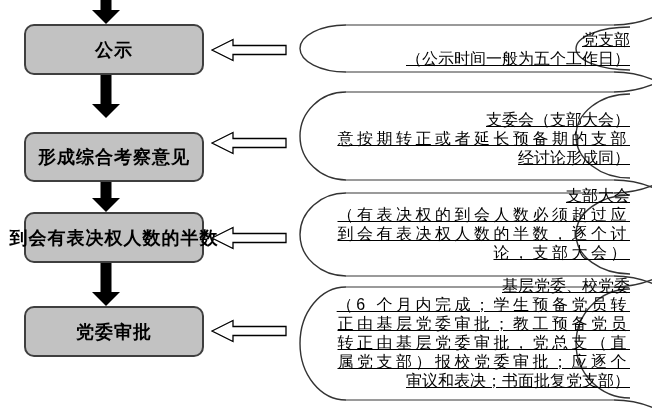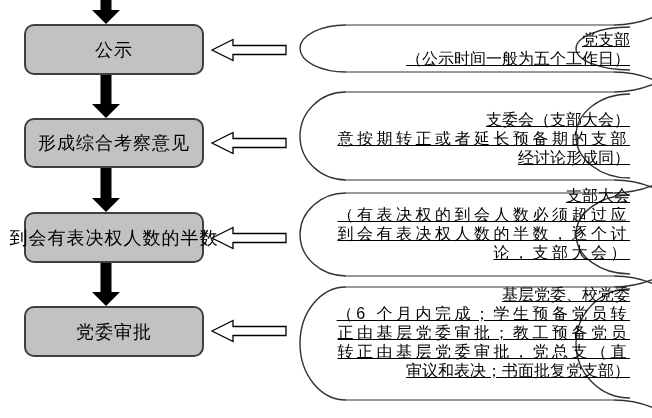--- a/index.html
+++ b/index.html
@@ -2,21 +2,21 @@
 <html><head>
 <meta charset="utf-8">
 <style>
   html,body{margin:0;padding:0;background:#fff;}
   #stage{position:relative;width:652px;height:418px;background:#ffffff;overflow:hidden;
          font-family:"Liberation Sans",sans-serif;color:#000;}
   
   .step{position:absolute;left:24px;width:180px;height:51px;background:#c2c2c2;
         border:2px solid #3f3f3f;border-radius:10px;box-sizing:border-box;
         display:flex;align-items:center;justify-content:center;}
-  .step .lbl{font-size:18px;font-weight:normal;letter-spacing:1px;white-space:nowrap;}
+  .step .lbl{font-size:18px;font-weight:bold;letter-spacing:1px;white-space:nowrap;}
   
   .varrow{position:absolute;left:92px;width:28px;}
   
   .harrow{position:absolute;left:211px;width:76px;height:24px;}
   
   .ann{position:absolute;left:296px;width:356px;}
   .ann svg.ann-shape{position:absolute;left:0;top:-8px;display:block;}
   .ann .ann-text{position:absolute;left:28px;width:306px;top:0;bottom:0;
                  display:flex;flex-direction:column;justify-content:center;}
   .ln{font-size:16px;line-height:19px;text-align:right;white-space:nowrap;text-decoration:underline;}
@@ -42,21 +42,21 @@
       <polygon points="0,30 28,30 14,44" fill="#000"></polygon>
   </svg>
   <svg class="varrow" style="top:263px" width="28" height="43">
     <rect x="8.5" y="0" width="11" height="29" fill="#000"></rect>
       <polygon points="0,29 28,29 14,43" fill="#000"></polygon>
   </svg>
 
   <div class="step" style="top:24px">
     <span class="lbl">公示</span>
   </div>
-  <div class="step" style="top:118px;height:50px">
+  <div class="step" style="top:132px;height:50px">
     <span class="lbl">形成综合考察意见</span>
   </div>
   <div class="step" style="top:212px">
     <span class="lbl">到会有表决权人数的半数</span>
   </div>
   <div class="step" style="top:306px">
     <span class="lbl">党委审批</span>
   </div>
 
   <svg class="harrow" style="top:38px">
@@ -111,17 +111,18 @@
   <div class="ann" style="top:286px;height:93px">
     <svg class="ann-shape" width="356" height="131">
         <path class="pl" d="M50,9H318 M50,122H318"></path>
         <path class="pc" d="M50,9 A46,56.5 0 0 0 50,122 M334,11 A54,54.5 0 0 0 334,120 M318,9 C333,9 346,6 358,1 M318,122 C333,122 346,125 358,130"></path>
       </svg>
     <div class="ann-text">
       <div class="ln t">基层党委、校党委</div>
       <div class="ln s">（6 个月内完成；学生预备党员转</div>
       <div class="ln s">正由基层党委审批；教工预备党员</div>
       <div class="ln s">转正由基层党委审批，党总支（直</div>
+      <div class="ln s">属党支部）报校党委审批；应逐个</div>
       <div class="ln">审议和表决；书面批复党支部）</div>
     </div>
   </div>
 
 </div>
 
 </body></html>

